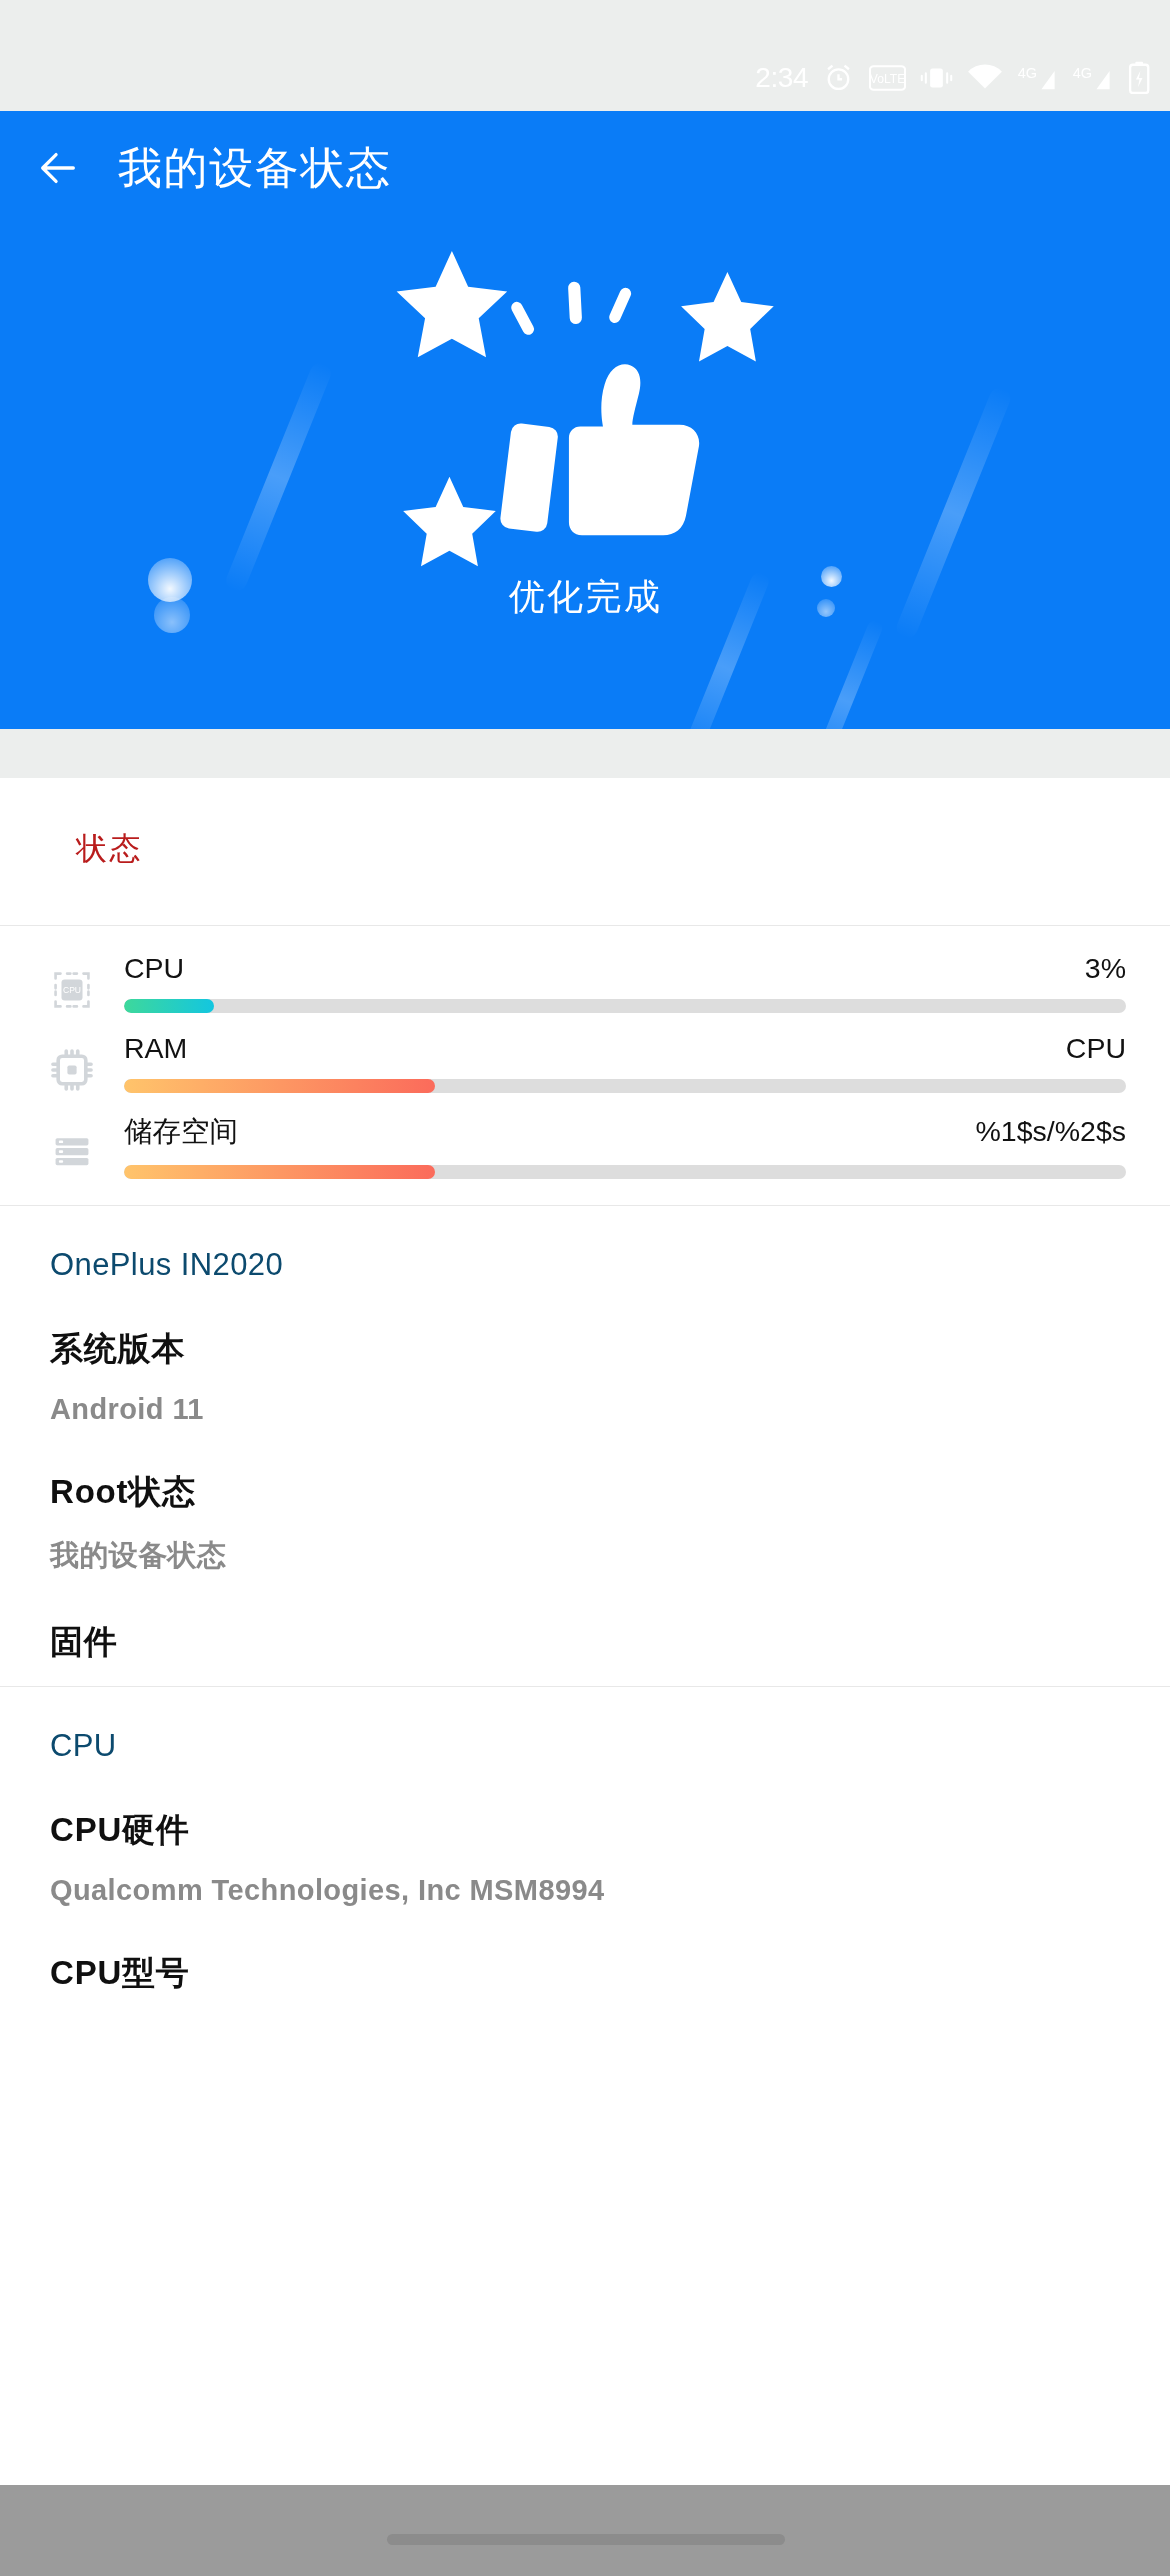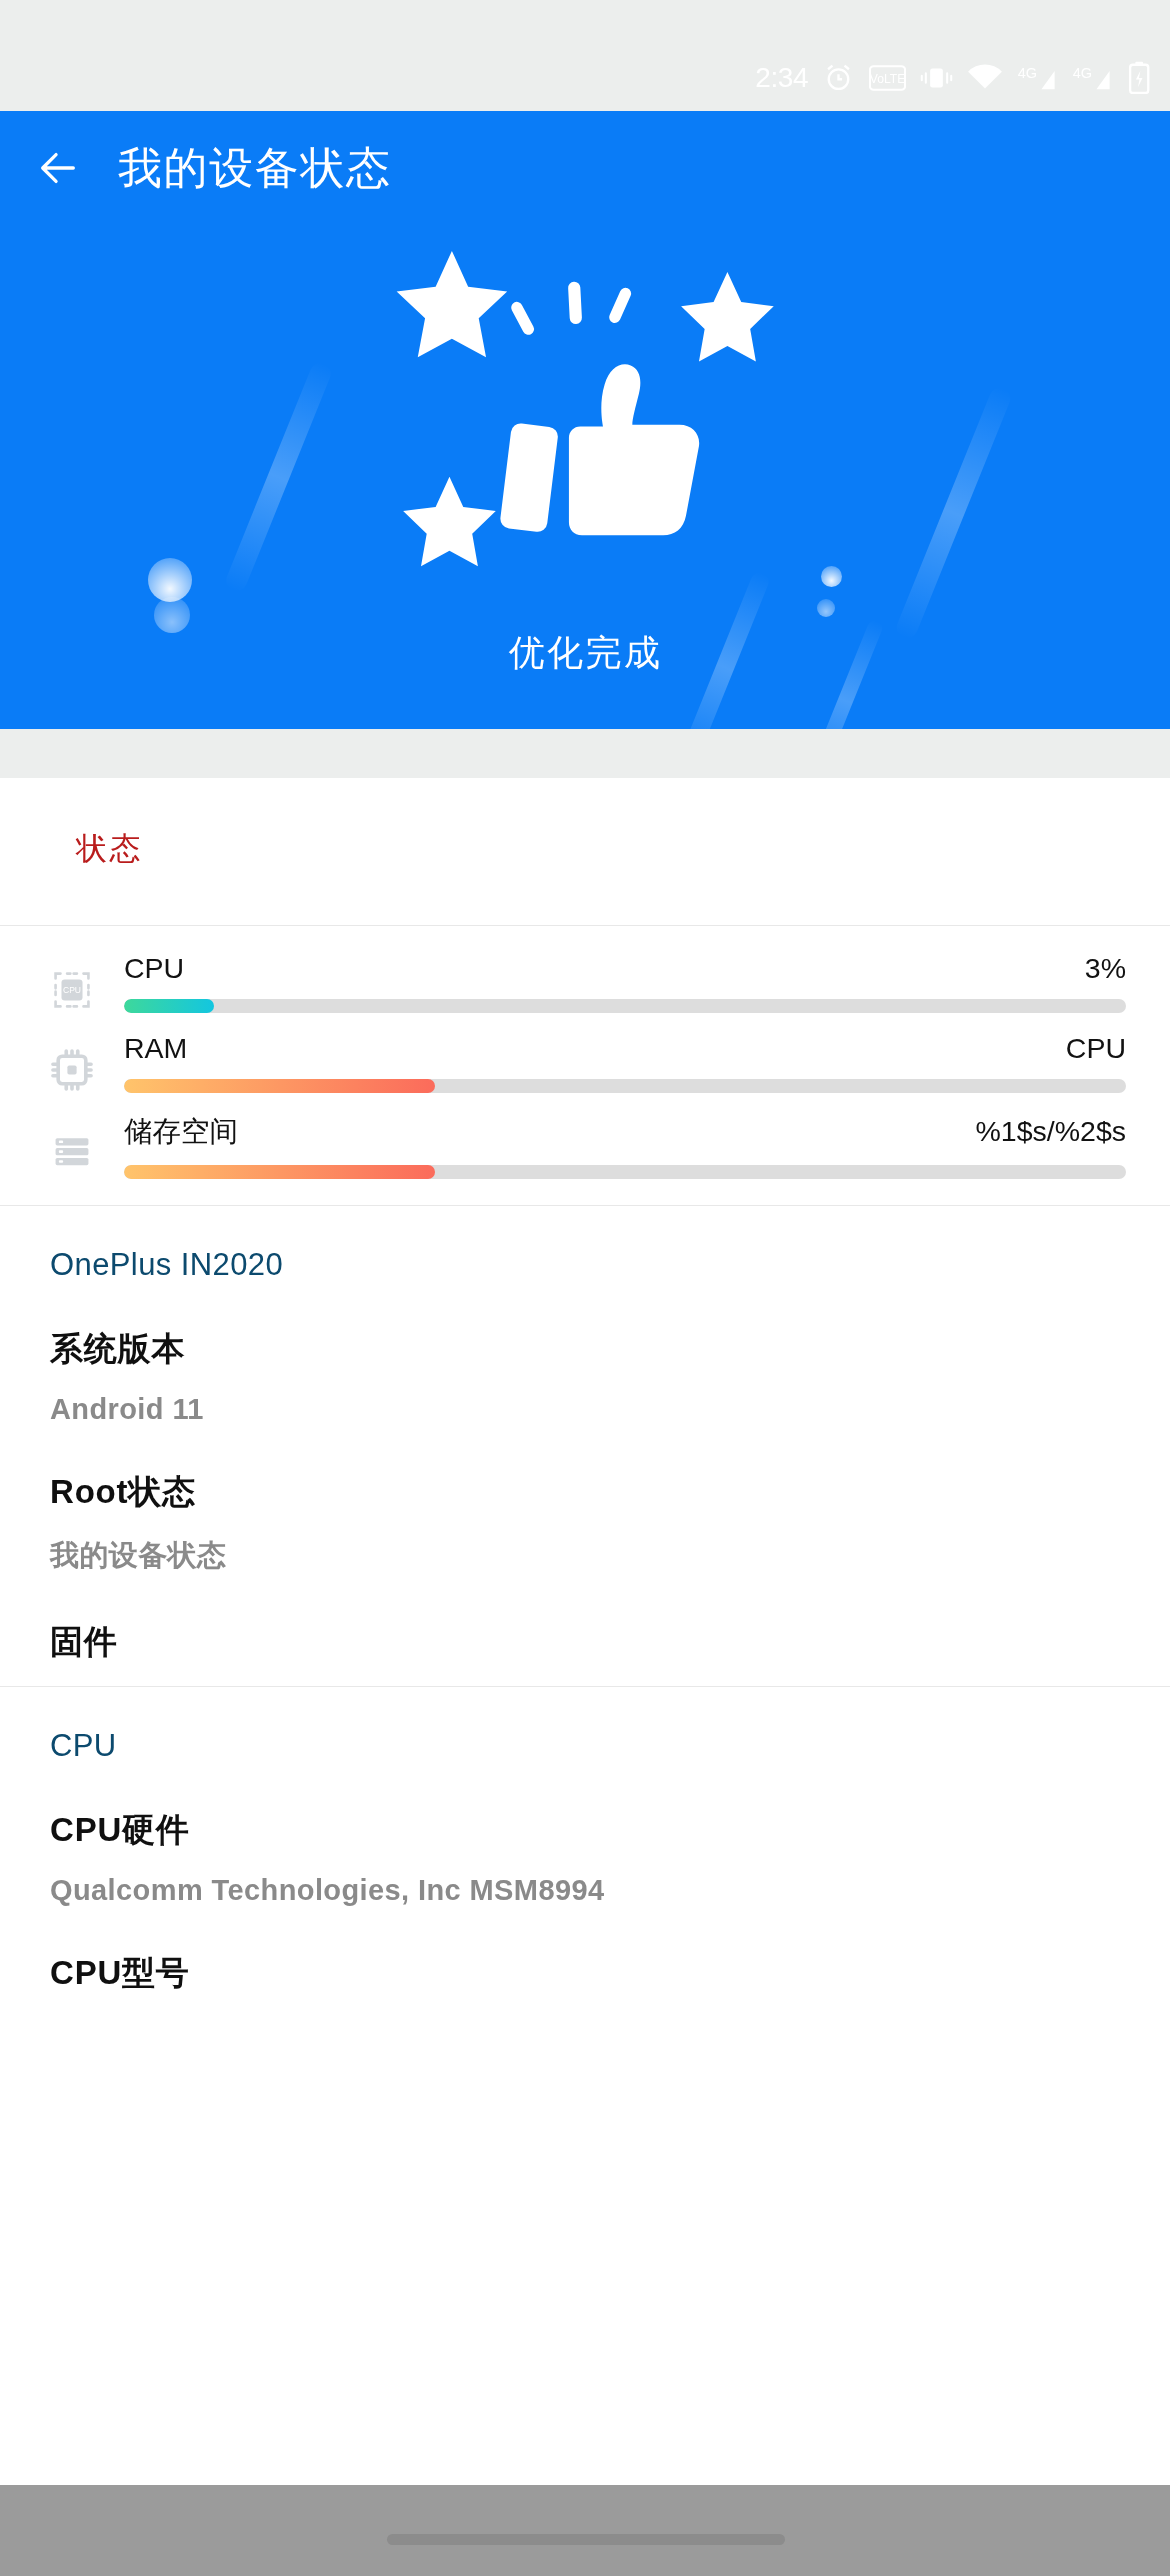--- a/index.html
+++ b/index.html
@@ -87,21 +87,21 @@
   }
   .illus {
     position: absolute;
     left: 0; right: 0;
     top: 122px;
     height: 382px;
   }
   .hero-caption {
     position: absolute;
     left: 0; right: 0;
-    top: 640px;
+    top: 584px;
     transform: translateY(-122px);
     text-align: center;
     color: #ffffff;
     font-size: 36px;
     letter-spacing: 2.4px;
   }
 
   
   .gap-band {
     height: 49px;

